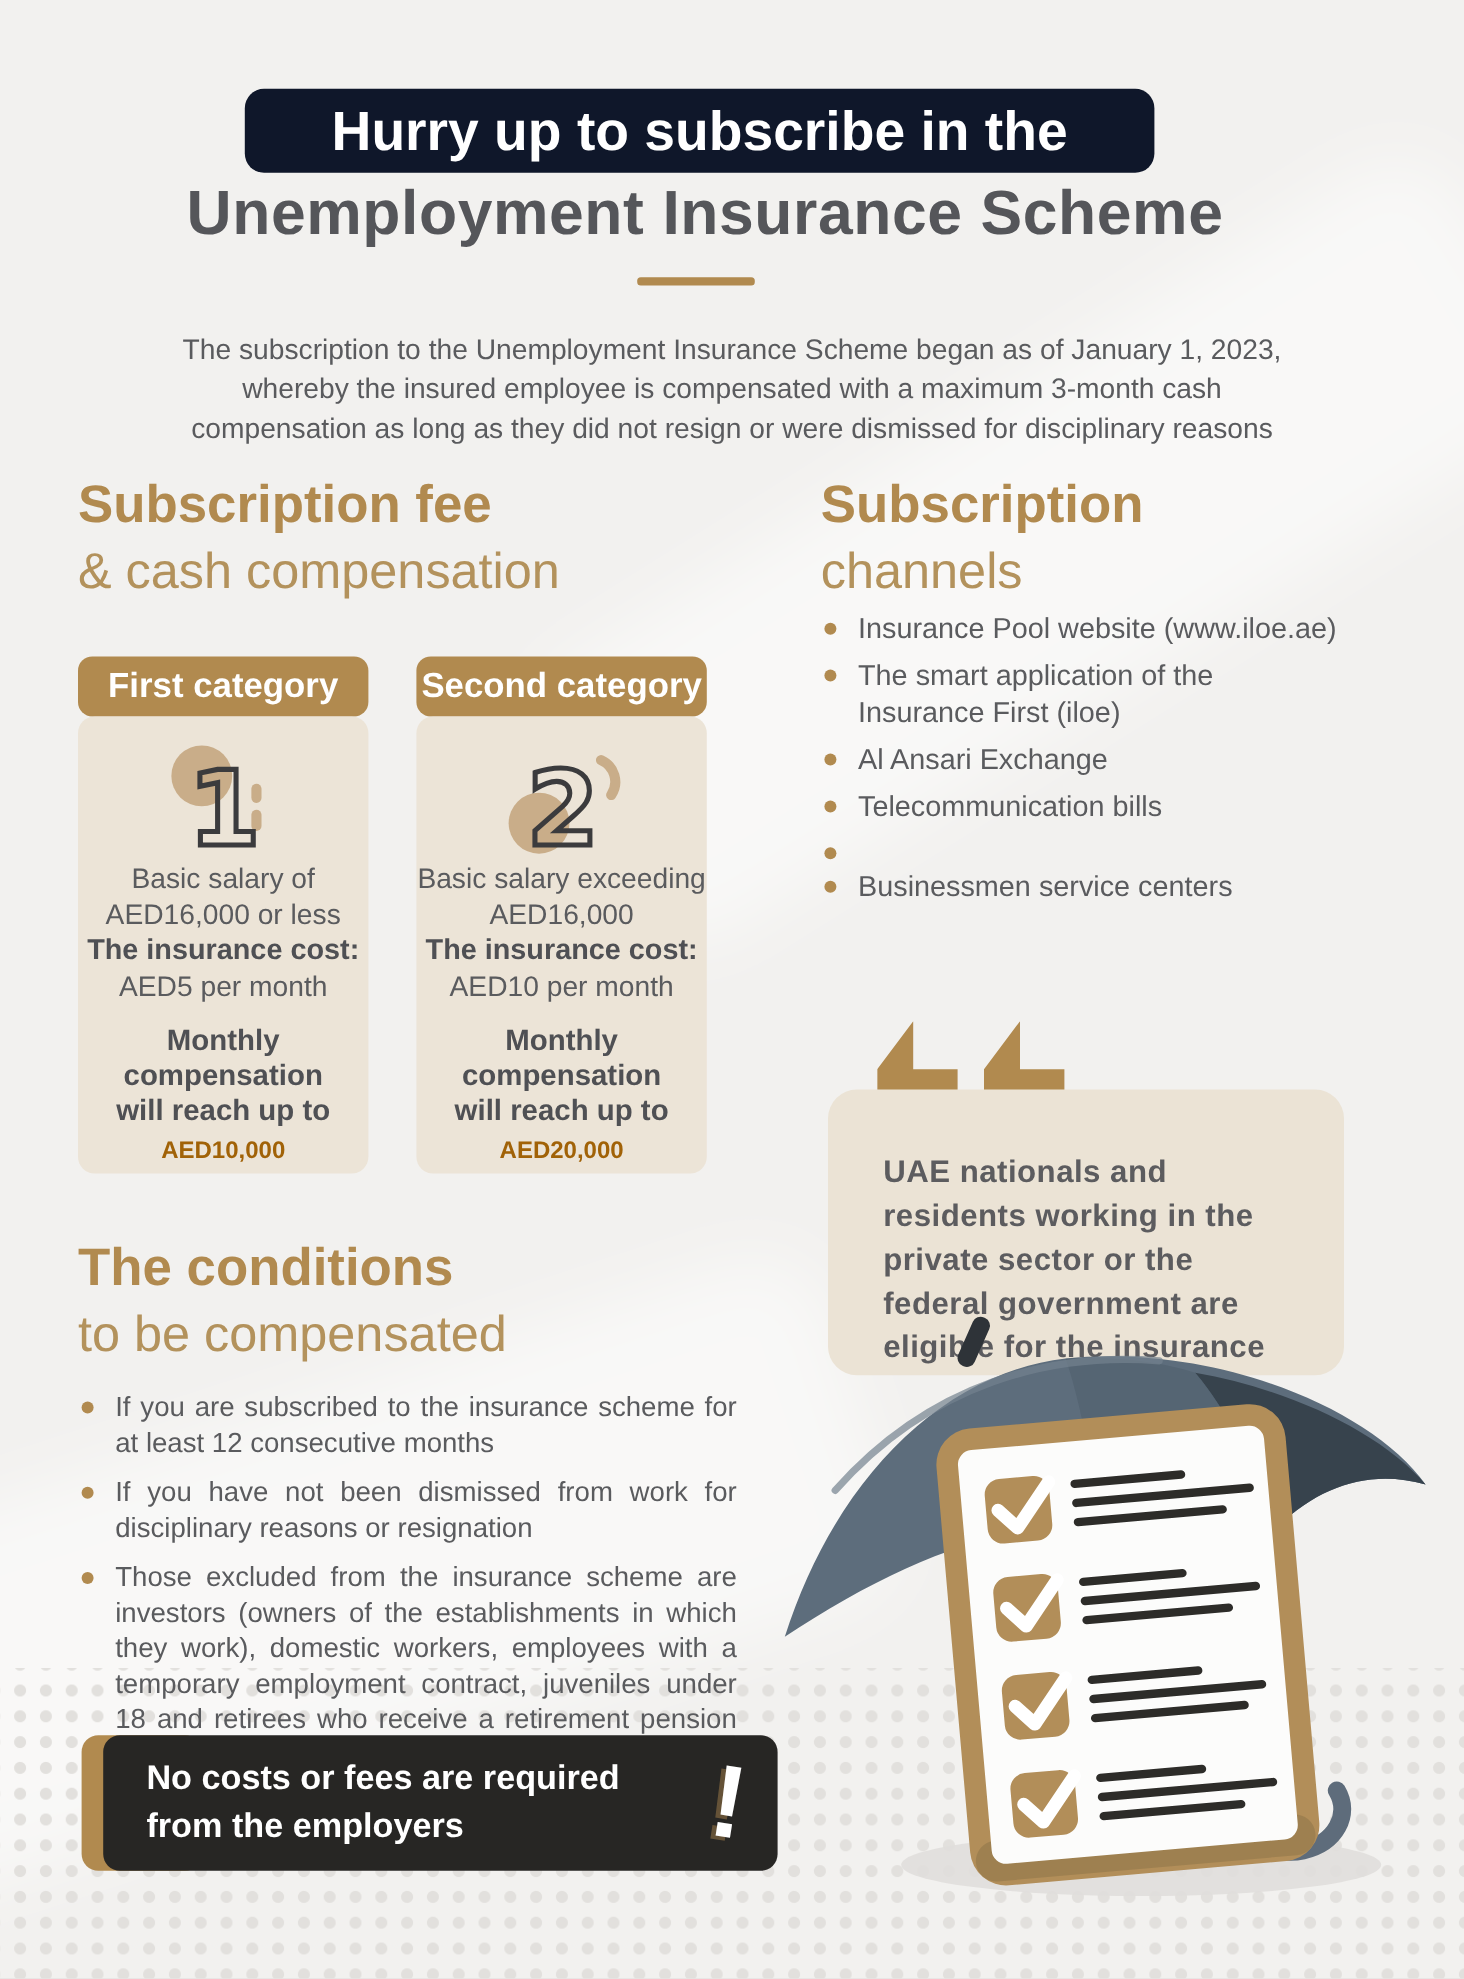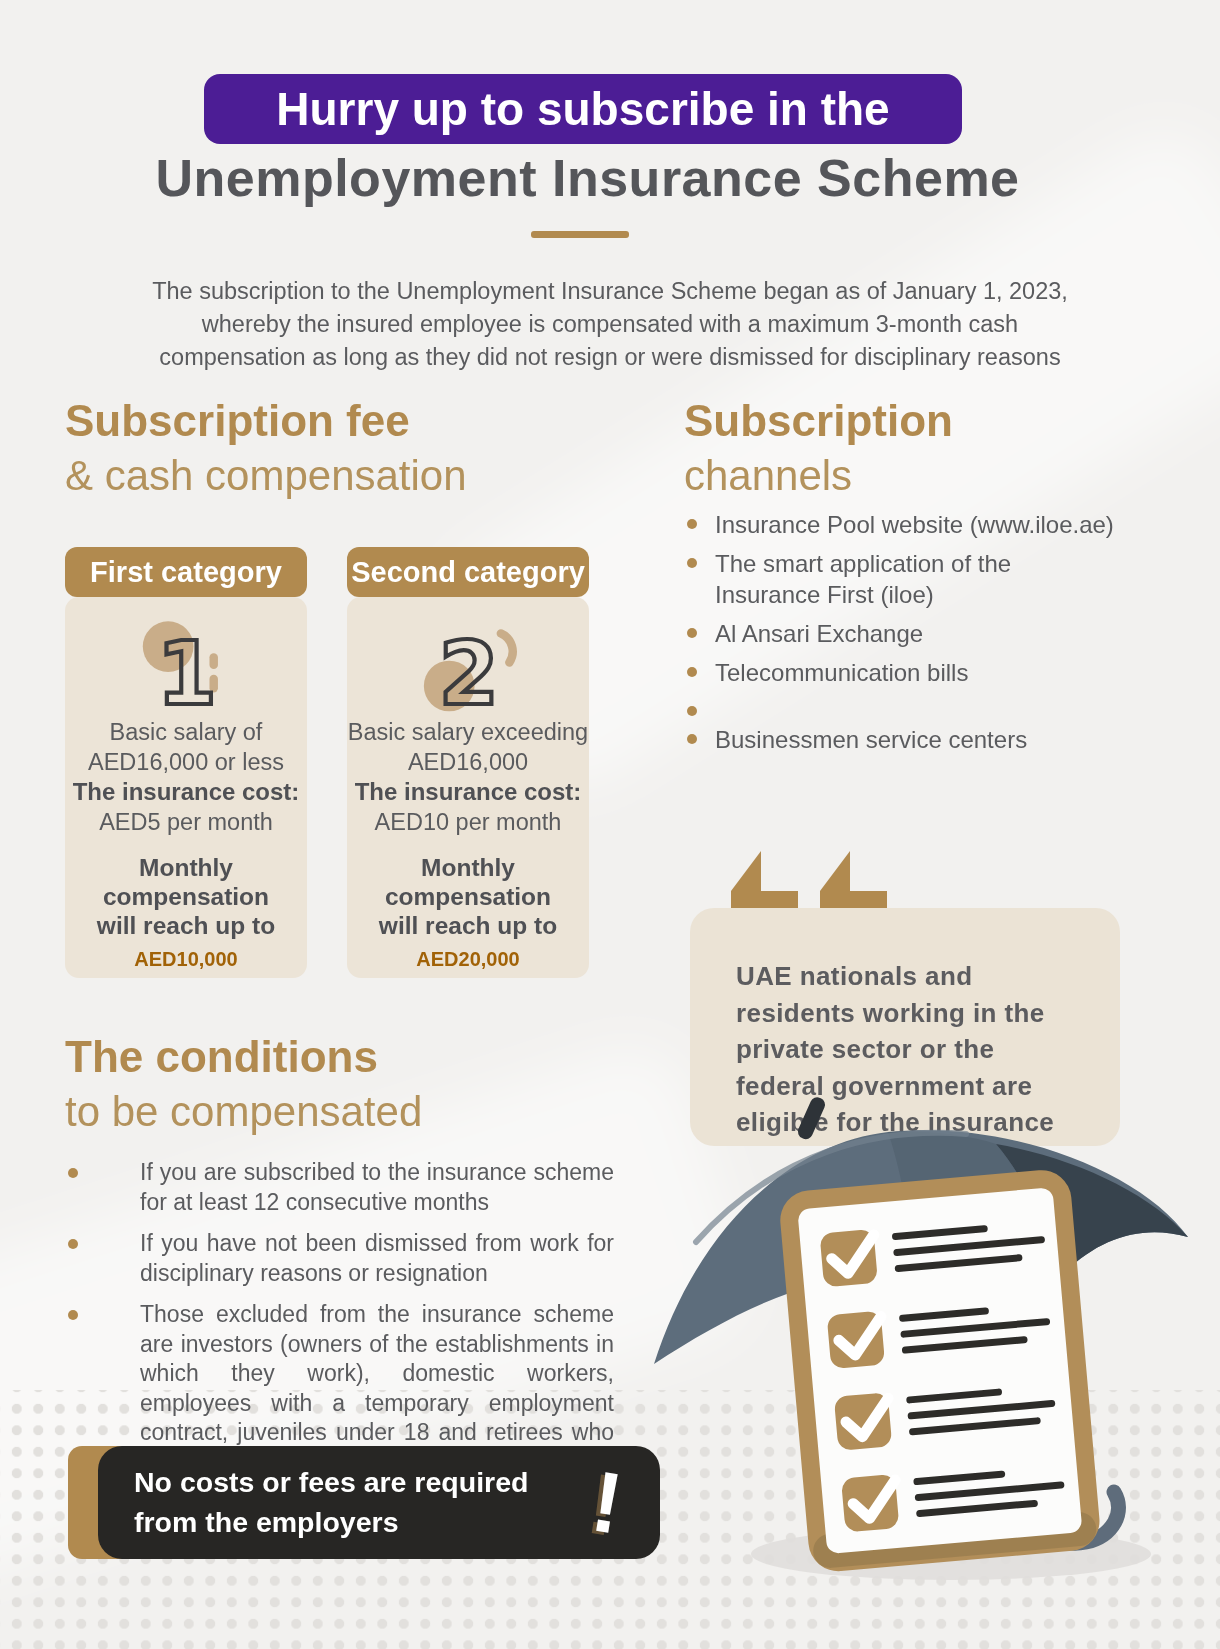--- a/index.html
+++ b/index.html
@@ -14,21 +14,21 @@
   .sw1 { width:900px; height:260px; left:420px; top:330px; transform:rotate(-32deg); }
   .sw2 { width:1000px; height:300px; left:-260px; top:1180px; transform:rotate(-18deg); }
   .dots {
     position:absolute; left:0; top:1390px; width:1220px; height:259px;
     background-image:radial-gradient(circle, #e2e0dd 4.6px, rgba(226,224,221,0) 5.4px);
     background-size:21.5px 21.5px; background-position:6px 8px;
   }
   
   .banner {
     position:absolute; left:204px; top:74px; width:758px; height:70px;
-    background:#4c1d95; border-radius:16px; color:#ffffff;
+    background:#0f172a; border-radius:16px; color:#ffffff;
     font-size:46px; font-weight:bold; text-align:center; line-height:70px;
   }
   .title {
     position:absolute; left:0; top:148px; width:1175px; text-align:center;
     font-size:52px; font-weight:bold; color:#55565a; letter-spacing:.5px;
   }
   .divider { position:absolute; left:531px; top:231px; width:98px; height:7px; background:#b18a4f; border-radius:3px; }
   .intro {
     position:absolute; left:152px; top:275px; width:916px; text-align:center;
     font-size:23.5px; line-height:33px; color:#5a5b5e;
@@ -62,25 +62,25 @@
   .chan-text { font-size:24px; line-height:31px; color:#5a5b5e; }
   
   .qmarks { position:absolute; left:731px; top:851px; }
   .quote-box {
     position:absolute; left:690px; top:908px; width:430px; height:238px;
     background:#ebe3d5; border-radius:24px; padding:50px 40px 0 46px;
   }
   .quote-text { font-size:26px; font-weight:bold; line-height:36.5px; color:#5c5c5f; letter-spacing:.4px; width:350px; }
   
   .cond-list { position:absolute; left:65px; top:1158px; width:549px; list-style:none; }
-  .cond-list li { display:flex; margin-bottom:12px;gap:44px; }
+  .cond-list li { display:flex; margin-bottom:12px; }
   .cond-text { font-size:23px; line-height:29.5px; color:#5a5b5e; text-align:justify; }
   
   .notice-gold { position:absolute; left:68px; top:1446px; width:100px; height:113px; background:#b18a4f; border-radius:14px; }
-  .notice-box  { position:absolute; left:86px; top:1446px; width:562px; height:113px; background:#272624; border-radius:24px; padding:16px 0 0 36px;margin-left:12px; }
+  .notice-box  { position:absolute; left:86px; top:1446px; width:562px; height:113px; background:#272624; border-radius:14px; padding:16px 0 0 36px; }
   .notice-line { font-size:28.5px; font-weight:bold; color:#ffffff; line-height:40px; }
   .notice-bang {
     position:absolute; left:572px; top:1452px; width:70px; text-align:center;
     font-size:86px; font-weight:bold; color:#ffffff; transform:rotate(9deg);
     text-shadow:-4px 3px 0 rgba(177,138,79,.45); line-height:100px;
   }
   .illus { position:absolute; left:636px; top:1072px; }
 </style>
 </head>
 <body>

